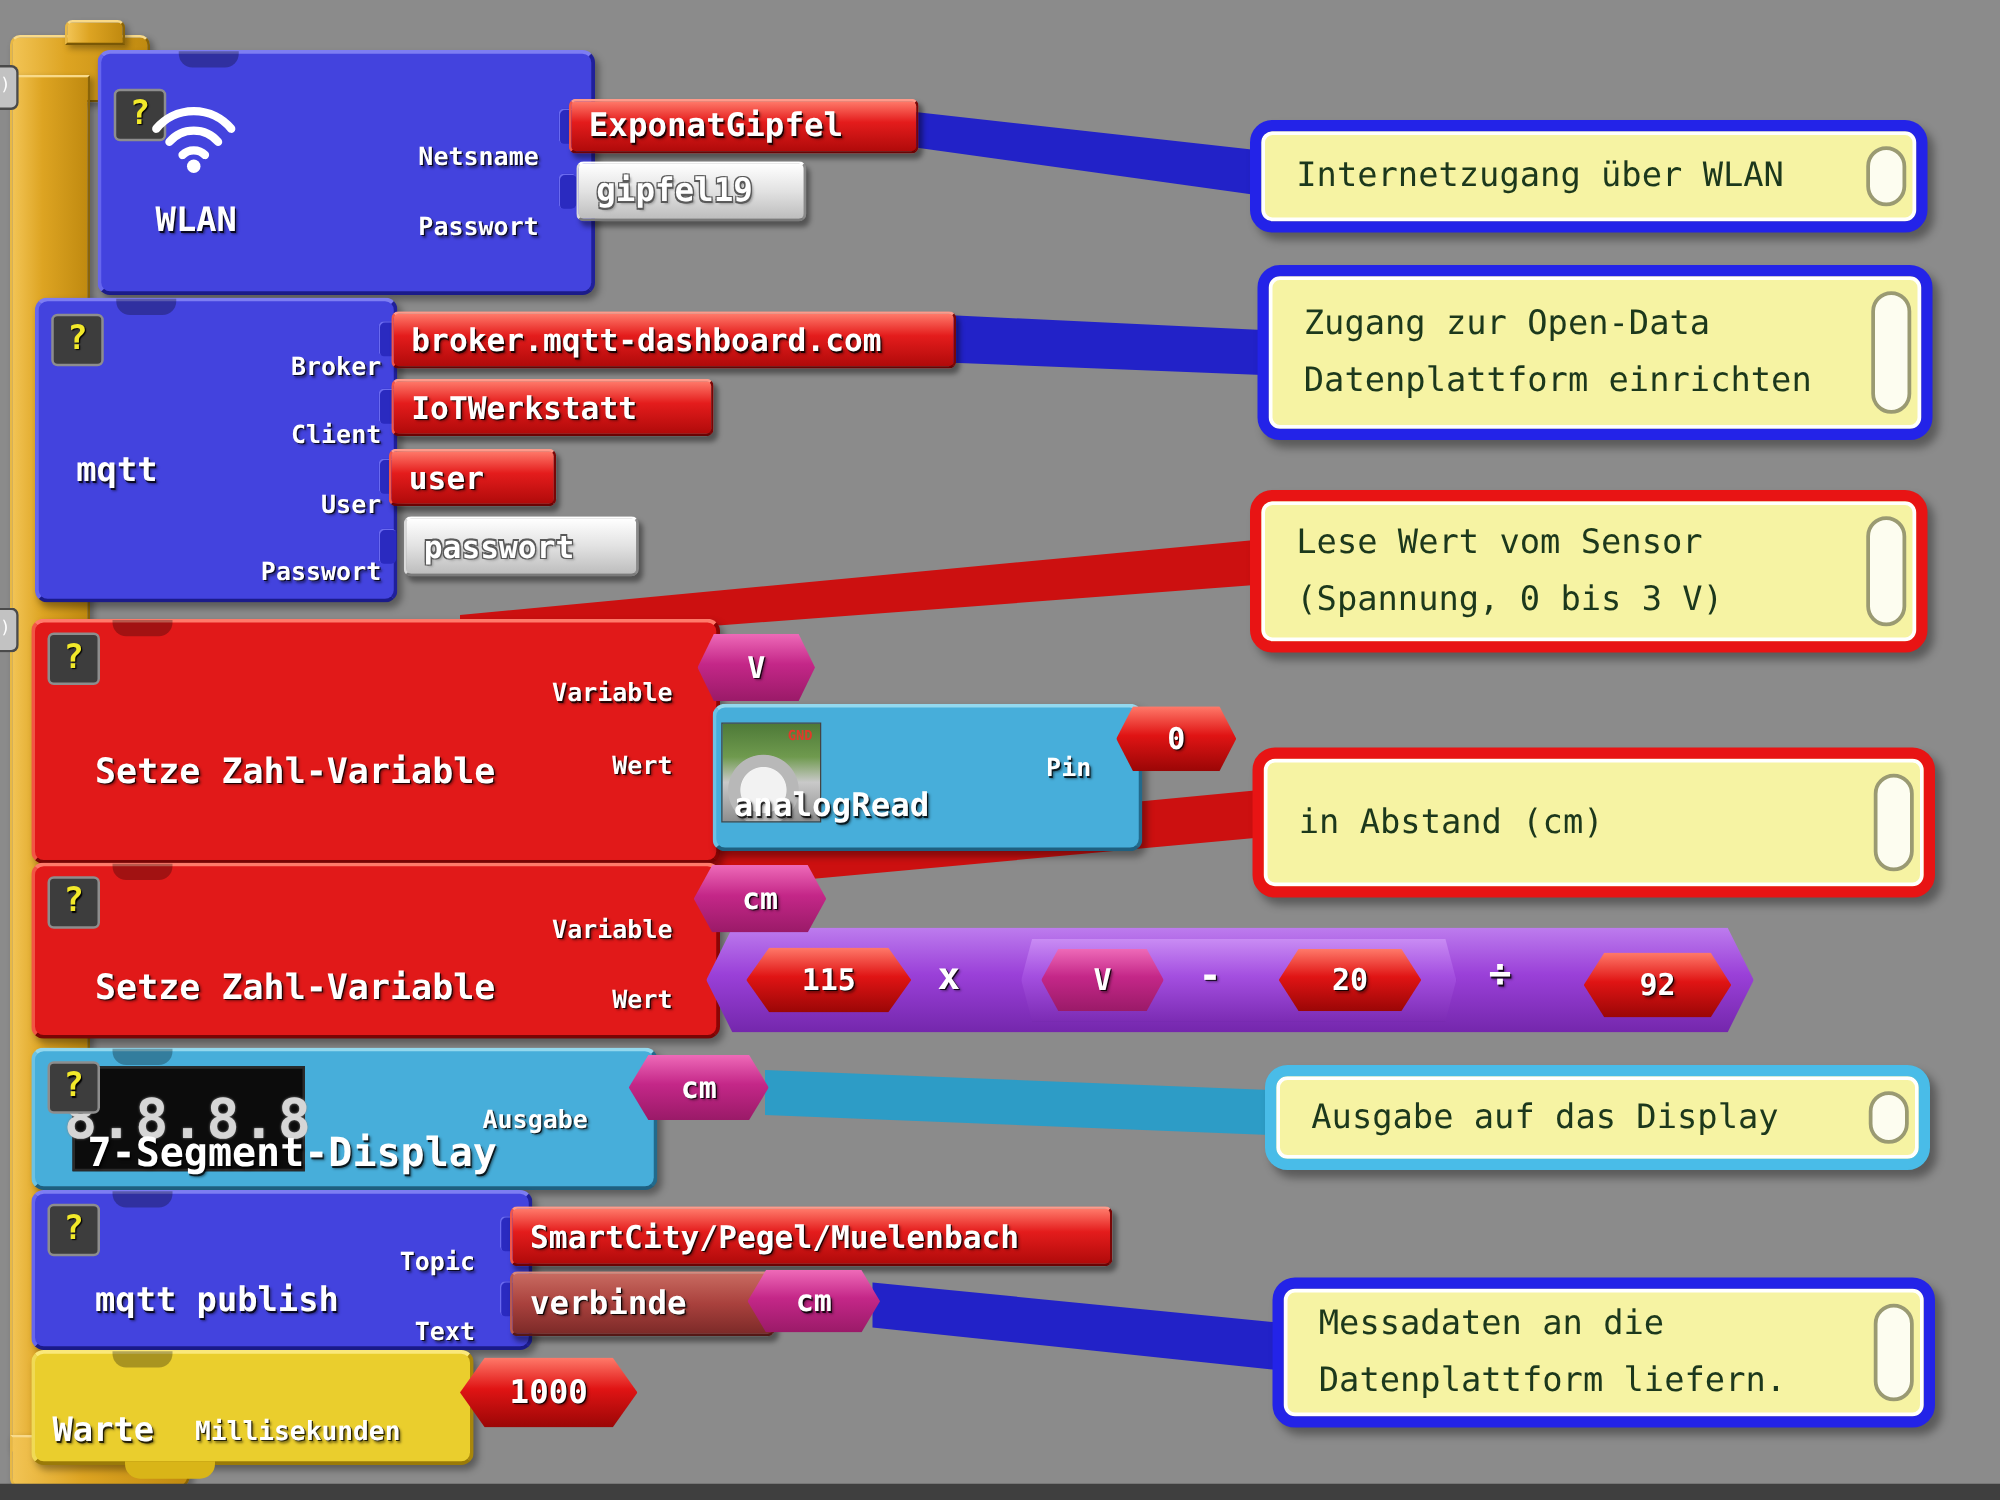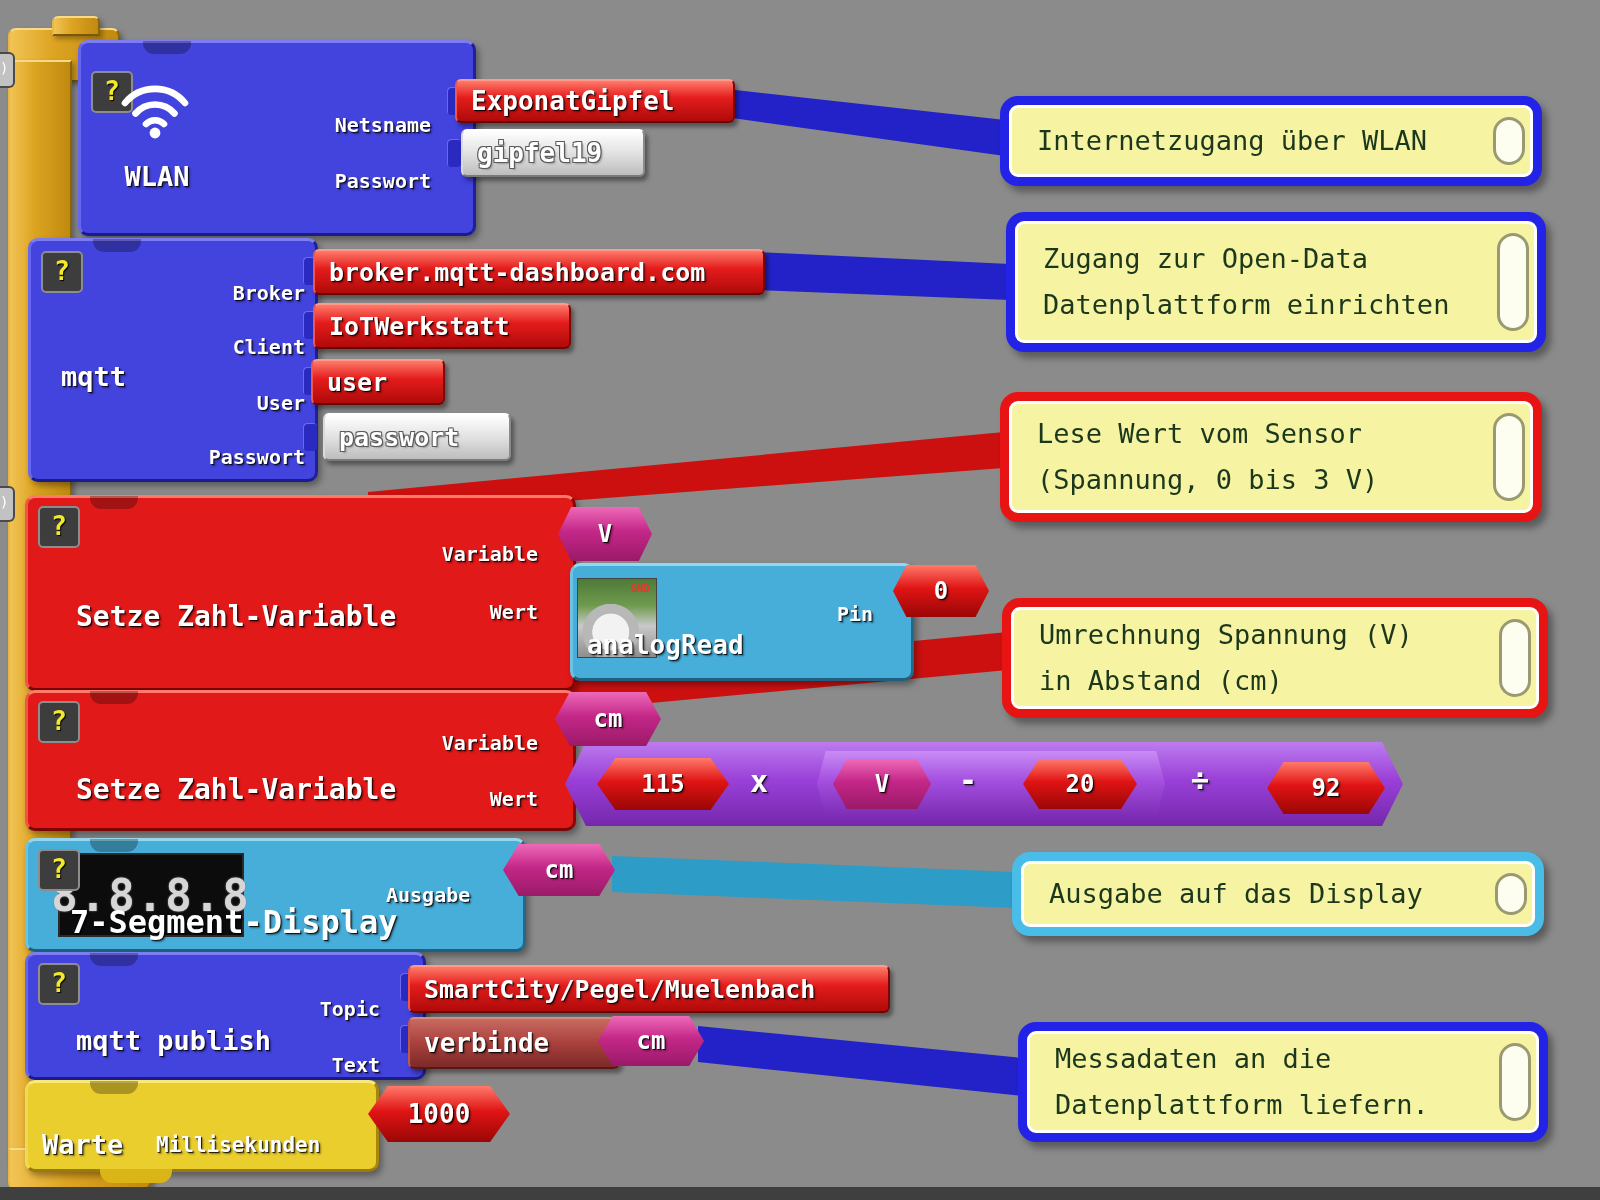--- a/index.html
+++ b/index.html
@@ -231,21 +231,20 @@
     <div class="cline">Zugang zur Open-Data</div>
     <div class="cline">Datenplattform einrichten</div>
     <div class="pill"></div>
   </div>
   <div class="bubble bd-red" style="left:1000px;top:392px;width:542px;height:130px;">
     <div class="cline">Lese Wert vom Sensor</div>
     <div class="cline">(Spannung, 0 bis 3 V)</div>
     <div class="pill"></div>
   </div>
   <div class="bubble bd-red" style="left:1002px;top:598px;width:546px;height:120px;">
-    <div class="cline">Umrechnung Spannung (V)</div>
     <div class="cline">in Abstand (cm)</div>
     <div class="pill"></div>
   </div>
   <div class="bubble bd-cyan" style="left:1012px;top:852px;width:532px;height:84px;">
     <div class="cline">Ausgabe auf das Display</div>
     <div class="pill"></div>
   </div>
   <div class="bubble bd-blue" style="left:1018px;top:1022px;width:530px;height:120px;">
     <div class="cline">Messadaten an die</div>
     <div class="cline">Datenplattform liefern.</div>

